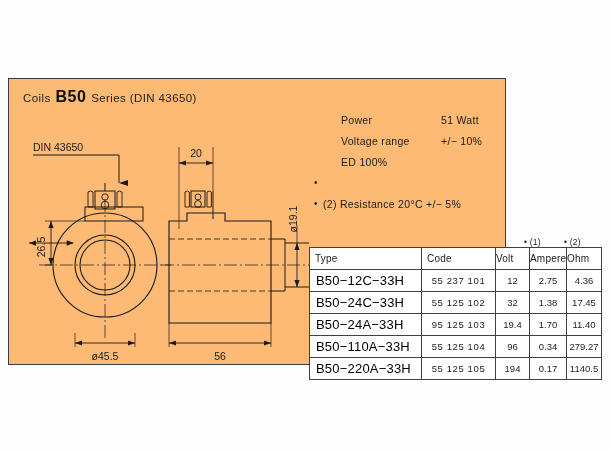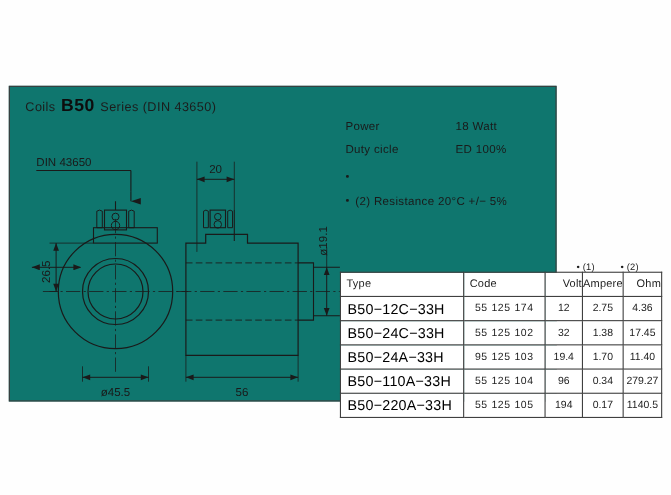--- a/index.html
+++ b/index.html
@@ -25,21 +25,21 @@
   }
 
   
   #frame {
     position: absolute;
     left: 8px;
     top: 78px;
     width: 498px;
     height: 287px;
     border: 1.4px solid #3b3b3b;
-    background: #0f766e;
+    background: #fdba74;
     box-sizing: border-box;
   }
 
   
   #title {
     position: absolute;
     left: 14px;
     top: 9px;
     white-space: nowrap;
     letter-spacing: 0.4px;
@@ -59,21 +59,23 @@
   #specs {
     position: absolute;
     left: 305px;
     top: 30px;
     font-size: 10.5px;
     letter-spacing: 0.3px;
   }
   .spec-row {
     display: flex;
     height: 21px;
+    align-items: center;
     white-space: nowrap;
+    margin-left: 27px;
   }
   .spec-label { width: 100px; }
   .spec-value { }
   .spec-note {
     height: 21px;
     display: flex;
     align-items: center;
     white-space: nowrap;
   }
   .spec-note .bullet {
@@ -117,21 +119,21 @@
     font-weight: normal;
     background: #ffffff;
   }
   thead th {
     font-size: 10px;
     text-align: left;
     padding-left: 5px;
     letter-spacing: 0.2px;
     color: #1c1c1c;
   }
-  thead th.c { text-align: right; padding-left: 0; }
+  thead th.c { text-align: left; padding-left: 0; }
 
   td.type {
     font-size: 13px;
     letter-spacing: 0.2px;
     padding-left: 6px;
     color: #000;
   }
   td.code {
     font-size: 9.5px;
     text-align: center;
@@ -173,24 +175,27 @@
 
     <div id="title">
       <span class="t-small">Coils</span>
       <span class="t-big">B50</span>
       <span class="t-small">Series (DIN 43650)</span>
     </div>
 
     <div id="specs">
       <div class="spec-row">
         <span class="spec-label">Power</span>
-        <span class="spec-value">18 Watt</span>
+        <span class="spec-value">51 Watt</span>
       </div>
       <div class="spec-row">
-        <span class="spec-label">Duty cicle</span>
+        <span class="spec-label">Voltage range</span>
+        <span class="spec-value">+/− 10%</span>
+      </div>
+      <div class="spec-row">
         <span class="spec-value">ED 100%</span>
       </div>
       <div class="spec-note">
         <span class="bullet">•</span>
       </div>
       <div class="spec-note">
         <span class="bullet">•</span>
         <span>(2) Resistance 20°C +/− 5%</span>
       </div>
     </div>
@@ -311,21 +316,21 @@
             <th>Type</th>
             <th>Code</th>
             <th class="c">Volt</th>
             <th class="c">Ampere</th>
             <th class="c">Ohm</th>
           </tr>
         </thead>
         <tbody>
           <tr>
             <td class="type">B50−12C−33H</td>
-            <td class="code">55 125 174</td>
+            <td class="code">55 237 101</td>
             <td class="num">12</td>
             <td class="num">2.75</td>
             <td class="num">4.36</td>
           </tr>
           <tr>
             <td class="type">B50−24C−33H</td>
             <td class="code">55 125 102</td>
             <td class="num">32</td>
             <td class="num">1.38</td>
             <td class="num">17.45</td>

